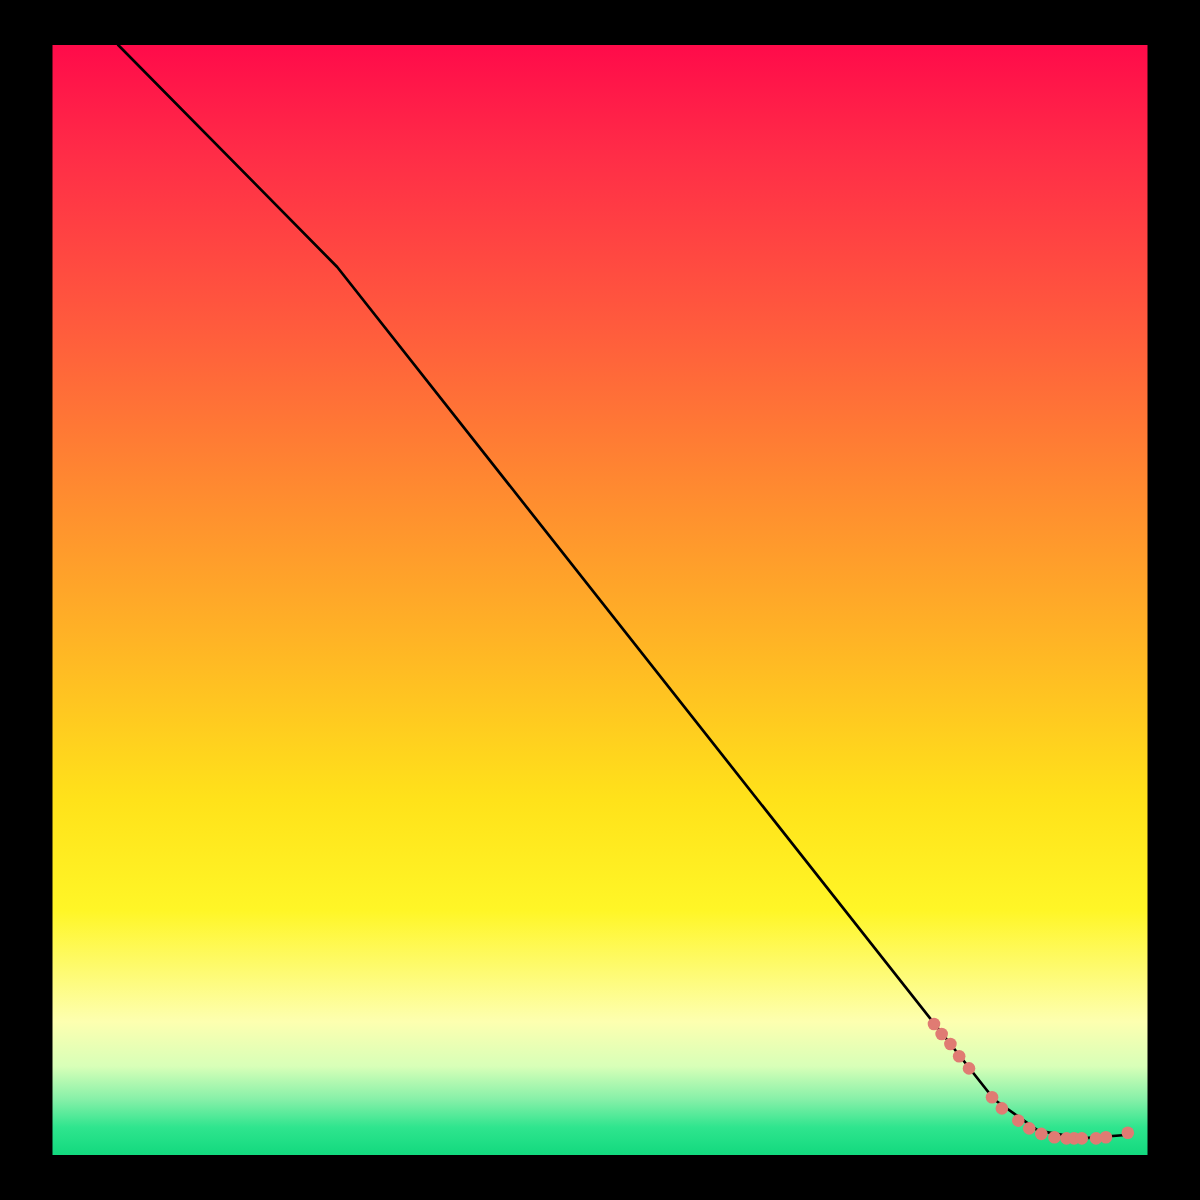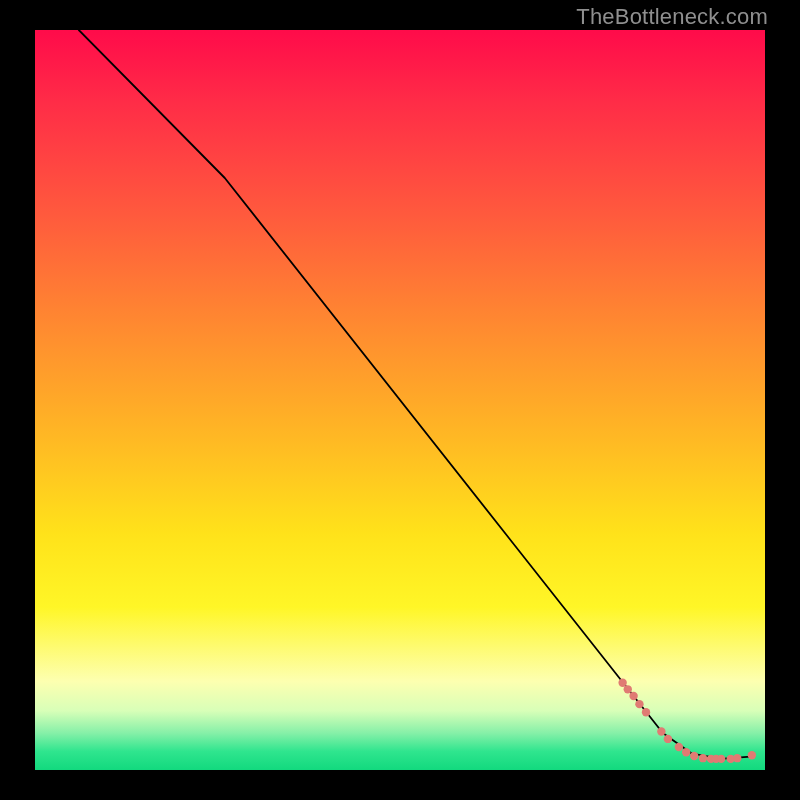--- a/index.html
+++ b/index.html
@@ -53,21 +53,20 @@
     left: 0;
     top: 0;
     width: 730px;
     height: 740px;
   }
 </style>
 </head>
 <body>
 
 <div class="frame">
-  <div class="watermark">TheBottleneck.com</div>
 
   <div class="plot-area">
     <svg class="overlay" viewBox="0 0 730 740" preserveAspectRatio="none">
       <g>
         <path id="curve-path" fill="none" stroke="#000000" stroke-width="1.8" stroke-linecap="round" stroke-linejoin="round" d="M43.80 0.00 L189.80 148.00 L598.60 666.00 L627.80 703.00 L657.00 723.72 L686.20 728.90 L715.40 726.68"></path>
       </g>
       <g id="scatter-group">
           <circle cx="587.65" cy="652.68" r="4.2" fill="#e07b73"></circle>
           <circle cx="592.76" cy="659.34" r="4.2" fill="#e07b73"></circle>
           <circle cx="598.60" cy="666.00" r="4.2" fill="#e07b73"></circle>

